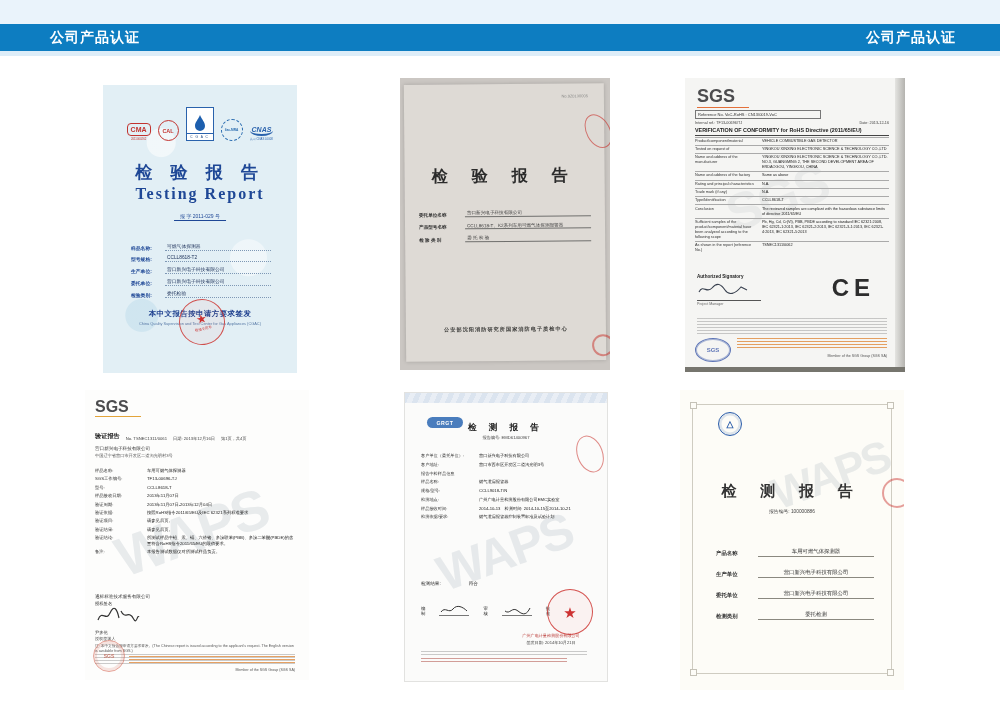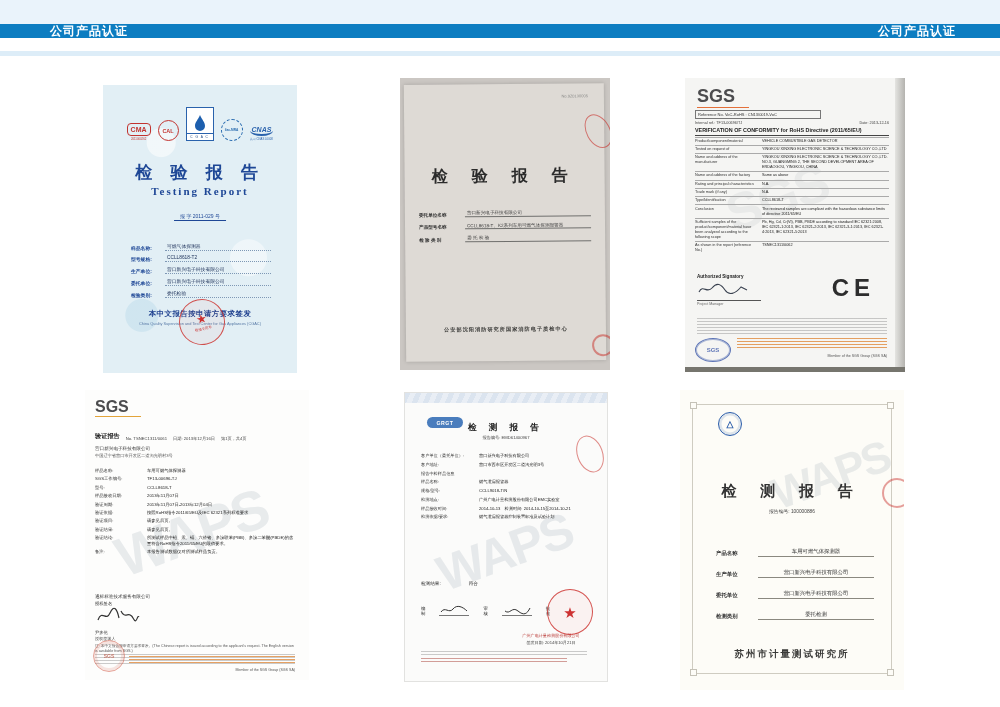--- a/index.html
+++ b/index.html
@@ -2,23 +2,23 @@
 <html><head>
 <meta charset="utf-8">
 <style>
   html,body{margin:0;padding:0;background:#fff;}
   body{font-family:"Liberation Sans",sans-serif;-webkit-font-smoothing:antialiased;}
   .page{position:relative;width:1000px;height:707px;background:#fff;overflow:hidden;}
   .a{position:absolute;}
 
   
   .topstrip{position:absolute;top:0;left:0;right:0;height:24px;background:#eaf3fb;}
-  .headerbar{position:absolute;top:24px;left:0;right:0;height:14px;background:#0d7dc1;color:#fff;
+  .headerbar{position:absolute;top:24px;left:0;right:0;height:27px;background:#0d7dc1;color:#fff;
     display:flex;justify-content:space-between;align-items:center;padding:0 44px 0 50px;
-    font-size:12px;font-weight:bold;letter-spacing:1px;box-sizing:border-box;}
+    font-size:14px;font-weight:bold;letter-spacing:1px;box-sizing:border-box;}
   .substrip{position:absolute;top:51px;left:0;right:0;height:5px;background:#ddedf8;}
 
   .cert{position:absolute;overflow:hidden;}
   .lines{background:repeating-linear-gradient(#8d8d8d 0px,#8d8d8d 0.9px,transparent 0.9px,transparent 3px);opacity:.45;}
   .lines-o{background:repeating-linear-gradient(#e08a3c 0px,#e08a3c 0.9px,transparent 0.9px,transparent 3px);opacity:.8;}
   .wm{position:absolute;font-weight:800;color:#b9c2c9;opacity:.30;transform:rotate(-20deg);letter-spacing:-2px;}
 
   
   .cert1{left:103px;top:85px;width:194px;height:288px;
     background:#e2eff5;
@@ -31,21 +31,21 @@
   .lg-sub{font-size:2.8px;color:#c2332f;margin-top:1px;}
   .lg-cal{width:19px;height:19px;border:1.5px solid #c2332f;border-radius:50%;color:#c2332f;font-weight:bold;font-size:5.5px;display:flex;align-items:center;justify-content:center;}
   .lg-cgac{width:26px;height:32px;border:1px solid #2a62ac;background:#fff;display:flex;flex-direction:column;align-items:center;justify-content:flex-end;}
   .lg-cgac-txt{font-size:3.2px;color:#14407e;letter-spacing:1px;border-top:1px solid #2a62ac;width:100%;text-align:center;padding:1px 0;}
   .lg-ilac{width:20px;height:20px;border:1.6px dashed #2a6cb0;border-radius:50%;color:#2a6cb0;font-size:3.2px;display:flex;align-items:center;justify-content:center;font-weight:bold;}
   .lg-cnas{color:#2a62ac;font-weight:bold;font-style:italic;font-size:7px;border-bottom:2px solid #2a62ac;border-radius:0 0 60% 60%;padding:1px 2px;}
   .lg-sub-b{font-size:2.8px;color:#2a62ac;margin-top:1px;}
   .c1-title{position:absolute;top:76px;left:0;right:0;text-align:center;color:#1e4796;font-weight:bold;
     font-size:17px;letter-spacing:7px;font-family:"Liberation Serif",serif;}
   .c1-title-en{position:absolute;top:100px;left:0;right:0;text-align:center;color:#1e4796;font-weight:bold;
-    font-size:11px;letter-spacing:2px;font-family:"Liberation Serif",serif;}
+    font-size:16px;letter-spacing:2px;font-family:"Liberation Serif",serif;}
   .c1-repno{position:absolute;top:128px;left:50%;transform:translateX(-50%);color:#1e4796;font-size:5px;
     border-bottom:0.8px solid #1e4796;padding:0 6px 1px;}
   .c1-fields{position:absolute;top:158px;left:28px;right:26px;}
   .c1row{display:flex;align-items:flex-end;margin-bottom:4.5px;}
   .c1l{width:34px;font-size:4.8px;color:#1e4796;font-weight:bold;flex:none;}
   .c1v{flex:1;font-size:4.8px;color:#20345c;border-bottom:0.6px dotted #7e98b5;padding:0 2px 0.5px;white-space:nowrap;overflow:hidden;}
   .c1-org{position:absolute;top:224px;left:0;right:0;text-align:center;color:#1d3f8e;font-weight:bold;font-size:7.4px;letter-spacing:0.5px;font-family:"Liberation Serif",serif;}
   .c1-org-en{position:absolute;top:236px;left:0;right:0;text-align:center;color:#5577a5;font-size:3.9px;}
   .seal-round{border:1.8px solid rgba(203,41,38,.8);border-radius:50%;display:flex;flex-direction:column;align-items:center;justify-content:center;color:rgba(200,30,30,.9);}
   .c1-seal{left:76px;top:214px;width:44px;height:44px;transform:rotate(-12deg);background:rgba(255,120,110,.06);}
@@ -473,17 +473,16 @@
         </div>
       <div class="c6row">
           <span class="c6l">委托单位</span>
           <span class="c6v">营口新兴电子科技有限公司</span>
         </div>
       <div class="c6row">
           <span class="c6l">检测类别</span>
           <span class="c6v">委托检测</span>
         </div>
     </div>
-    <div class="c6-org">苏州市计量测试研究所</div>
     <div class="c6-seal"></div>
   </div>
 
 </div>
 
 </body></html>

